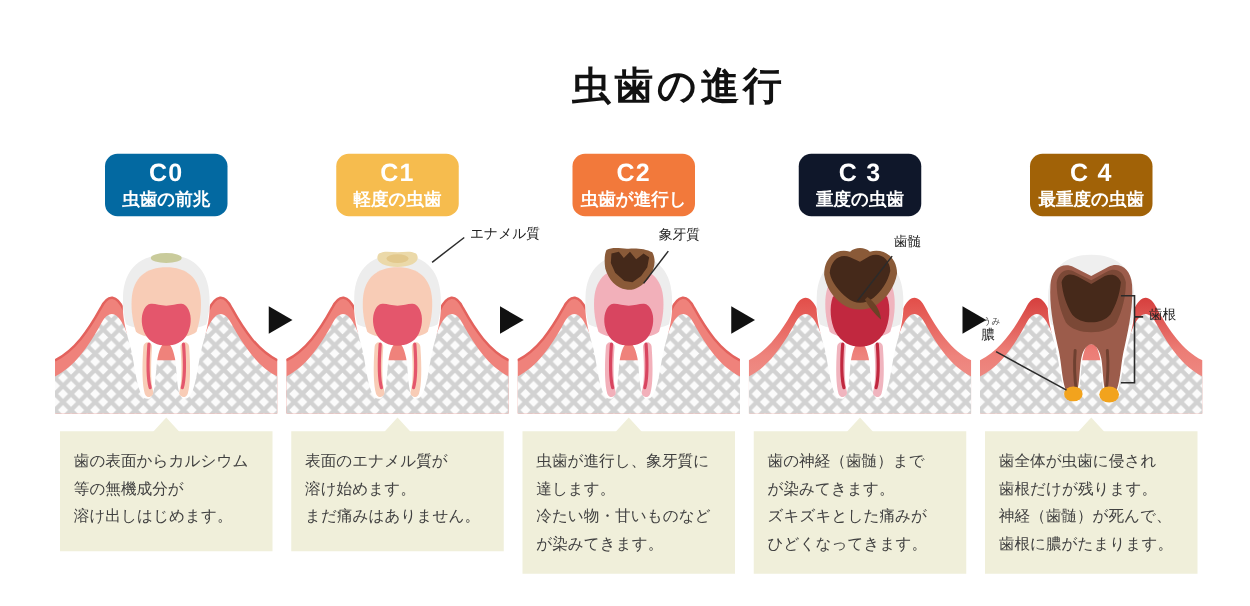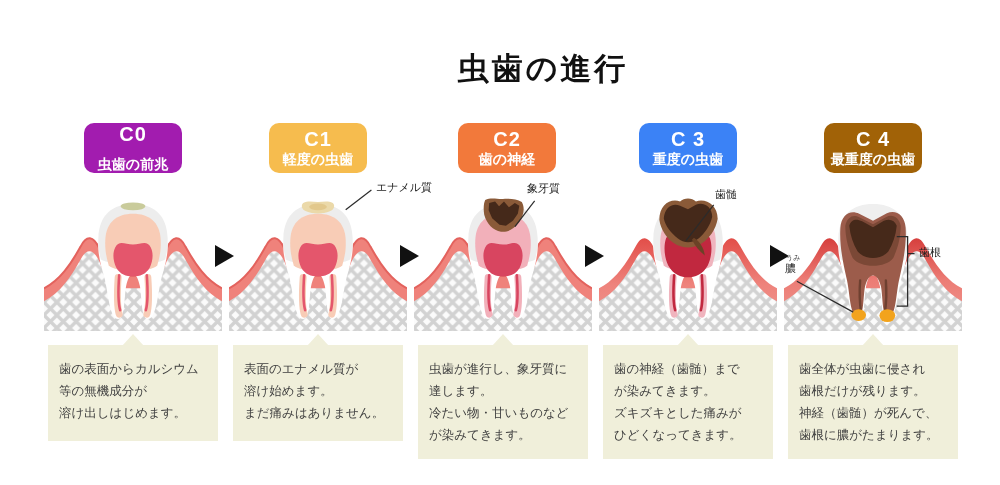--- a/index.html
+++ b/index.html
@@ -27,21 +27,21 @@
         border-left:19px solid #111;border-top:11px solid transparent;border-bottom:11px solid transparent;}
 </style>
 </head>
 <body>
 
 <div class="title">虫歯の進行</div>
 
 <div class="row">
 
   <div class="col">
-    <div class="badge" style="background-color: #a21caf; justify-content: space-between;">
+    <div class="badge" style="background-color: #0369a1;">
       <div class="code">C0</div>
       <div class="bname">虫歯の前兆</div>
     </div>
     <div class="illus">
         <svg width="178" height="145" viewBox="0 0 180 146" preserveAspectRatio="none">
           <defs>
             <pattern id="h0" width="13" height="13" patternUnits="userSpaceOnUse">
               <rect width="13" height="13" fill="#FBFBFB"></rect>
               <path d="M0,0L13,13M13,0L0,13" stroke="#D2D2D2" stroke-width="3.4"></path>
             </pattern>
@@ -92,21 +92,21 @@
       <span class="ann" style="left:127px;top:-4px;margin-left:20px;">エナメル質</span>
     </div>
     <div class="desc">表面のエナメル質が
 溶け始めます。
 まだ痛みはありません。</div>
   </div>
 
   <div class="col">
     <div class="badge" style="background-color: rgb(242, 121, 59); margin-left: 44px;">
       <div class="code">C2</div>
-      <div class="bname">歯の神経</div>
+      <div class="bname">虫歯が進行し</div>
     </div>
     <div class="illus">
         <svg width="178" height="145" viewBox="0 0 180 146" preserveAspectRatio="none">
           <defs>
             <pattern id="h2" width="13" height="13" patternUnits="userSpaceOnUse">
               <rect width="13" height="13" fill="#FBFBFB"></rect>
               <path d="M0,0L13,13M13,0L0,13" stroke="#D2D2D2" stroke-width="3.4"></path>
             </pattern>
           </defs>
           <path d="M0,146 L0,103 C16,95 27,79 37,61 C43,49 50,50 56,63 C61,75 65,86 73,90 L107,90 C115,86 119,75 124,63 C130,50 137,49 143,61 C153,79 164,95 180,103 L180,146 Z" fill="#EF827B"></path>
@@ -124,21 +124,21 @@
         </svg>
       <span class="ann" style="left:113px;top:-3px;">象牙質</span>
     </div>
     <div class="desc">虫歯が進行し、象牙質に
 達します。
 冷たい物・甘いものなど
 が染みてきます。</div>
   </div>
 
   <div class="col">
-    <div class="badge" style="background-color: #3b82f6;">
+    <div class="badge" style="background-color: #0f172a;">
       <div class="code">C 3</div>
       <div class="bname">重度の虫歯</div>
     </div>
     <div class="illus">
         <svg width="178" height="145" viewBox="0 0 180 146" preserveAspectRatio="none">
           <defs>
             <pattern id="h3" width="13" height="13" patternUnits="userSpaceOnUse">
               <rect width="13" height="13" fill="#FBFBFB"></rect>
               <path d="M0,0L13,13M13,0L0,13" stroke="#D2D2D2" stroke-width="3.4"></path>
             </pattern>

